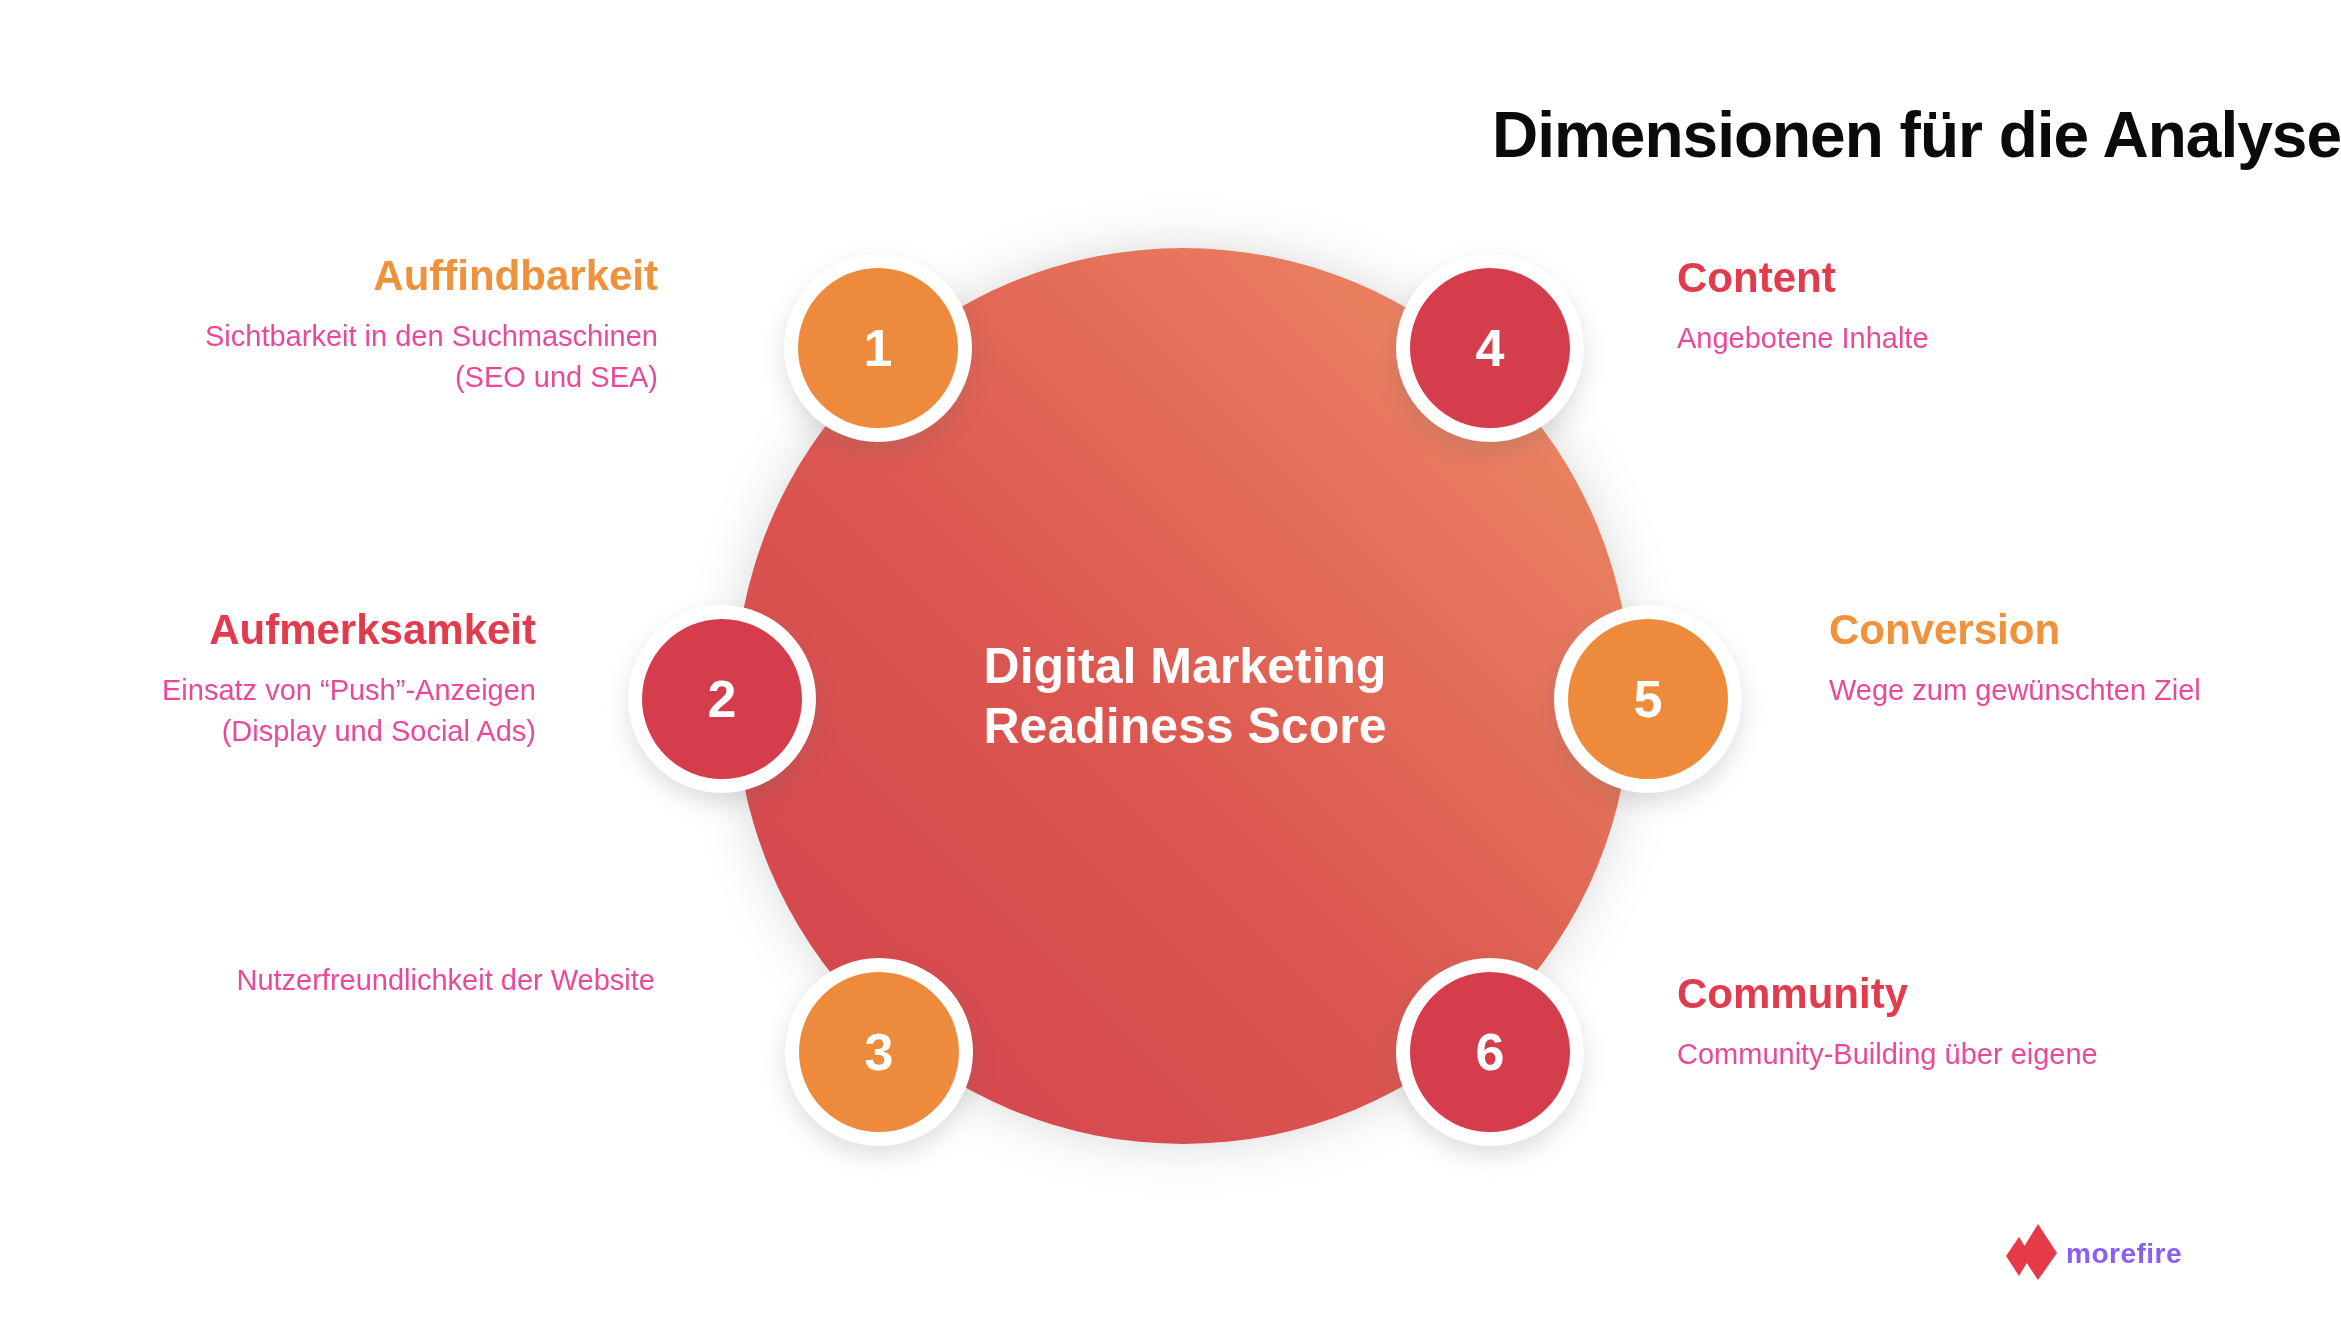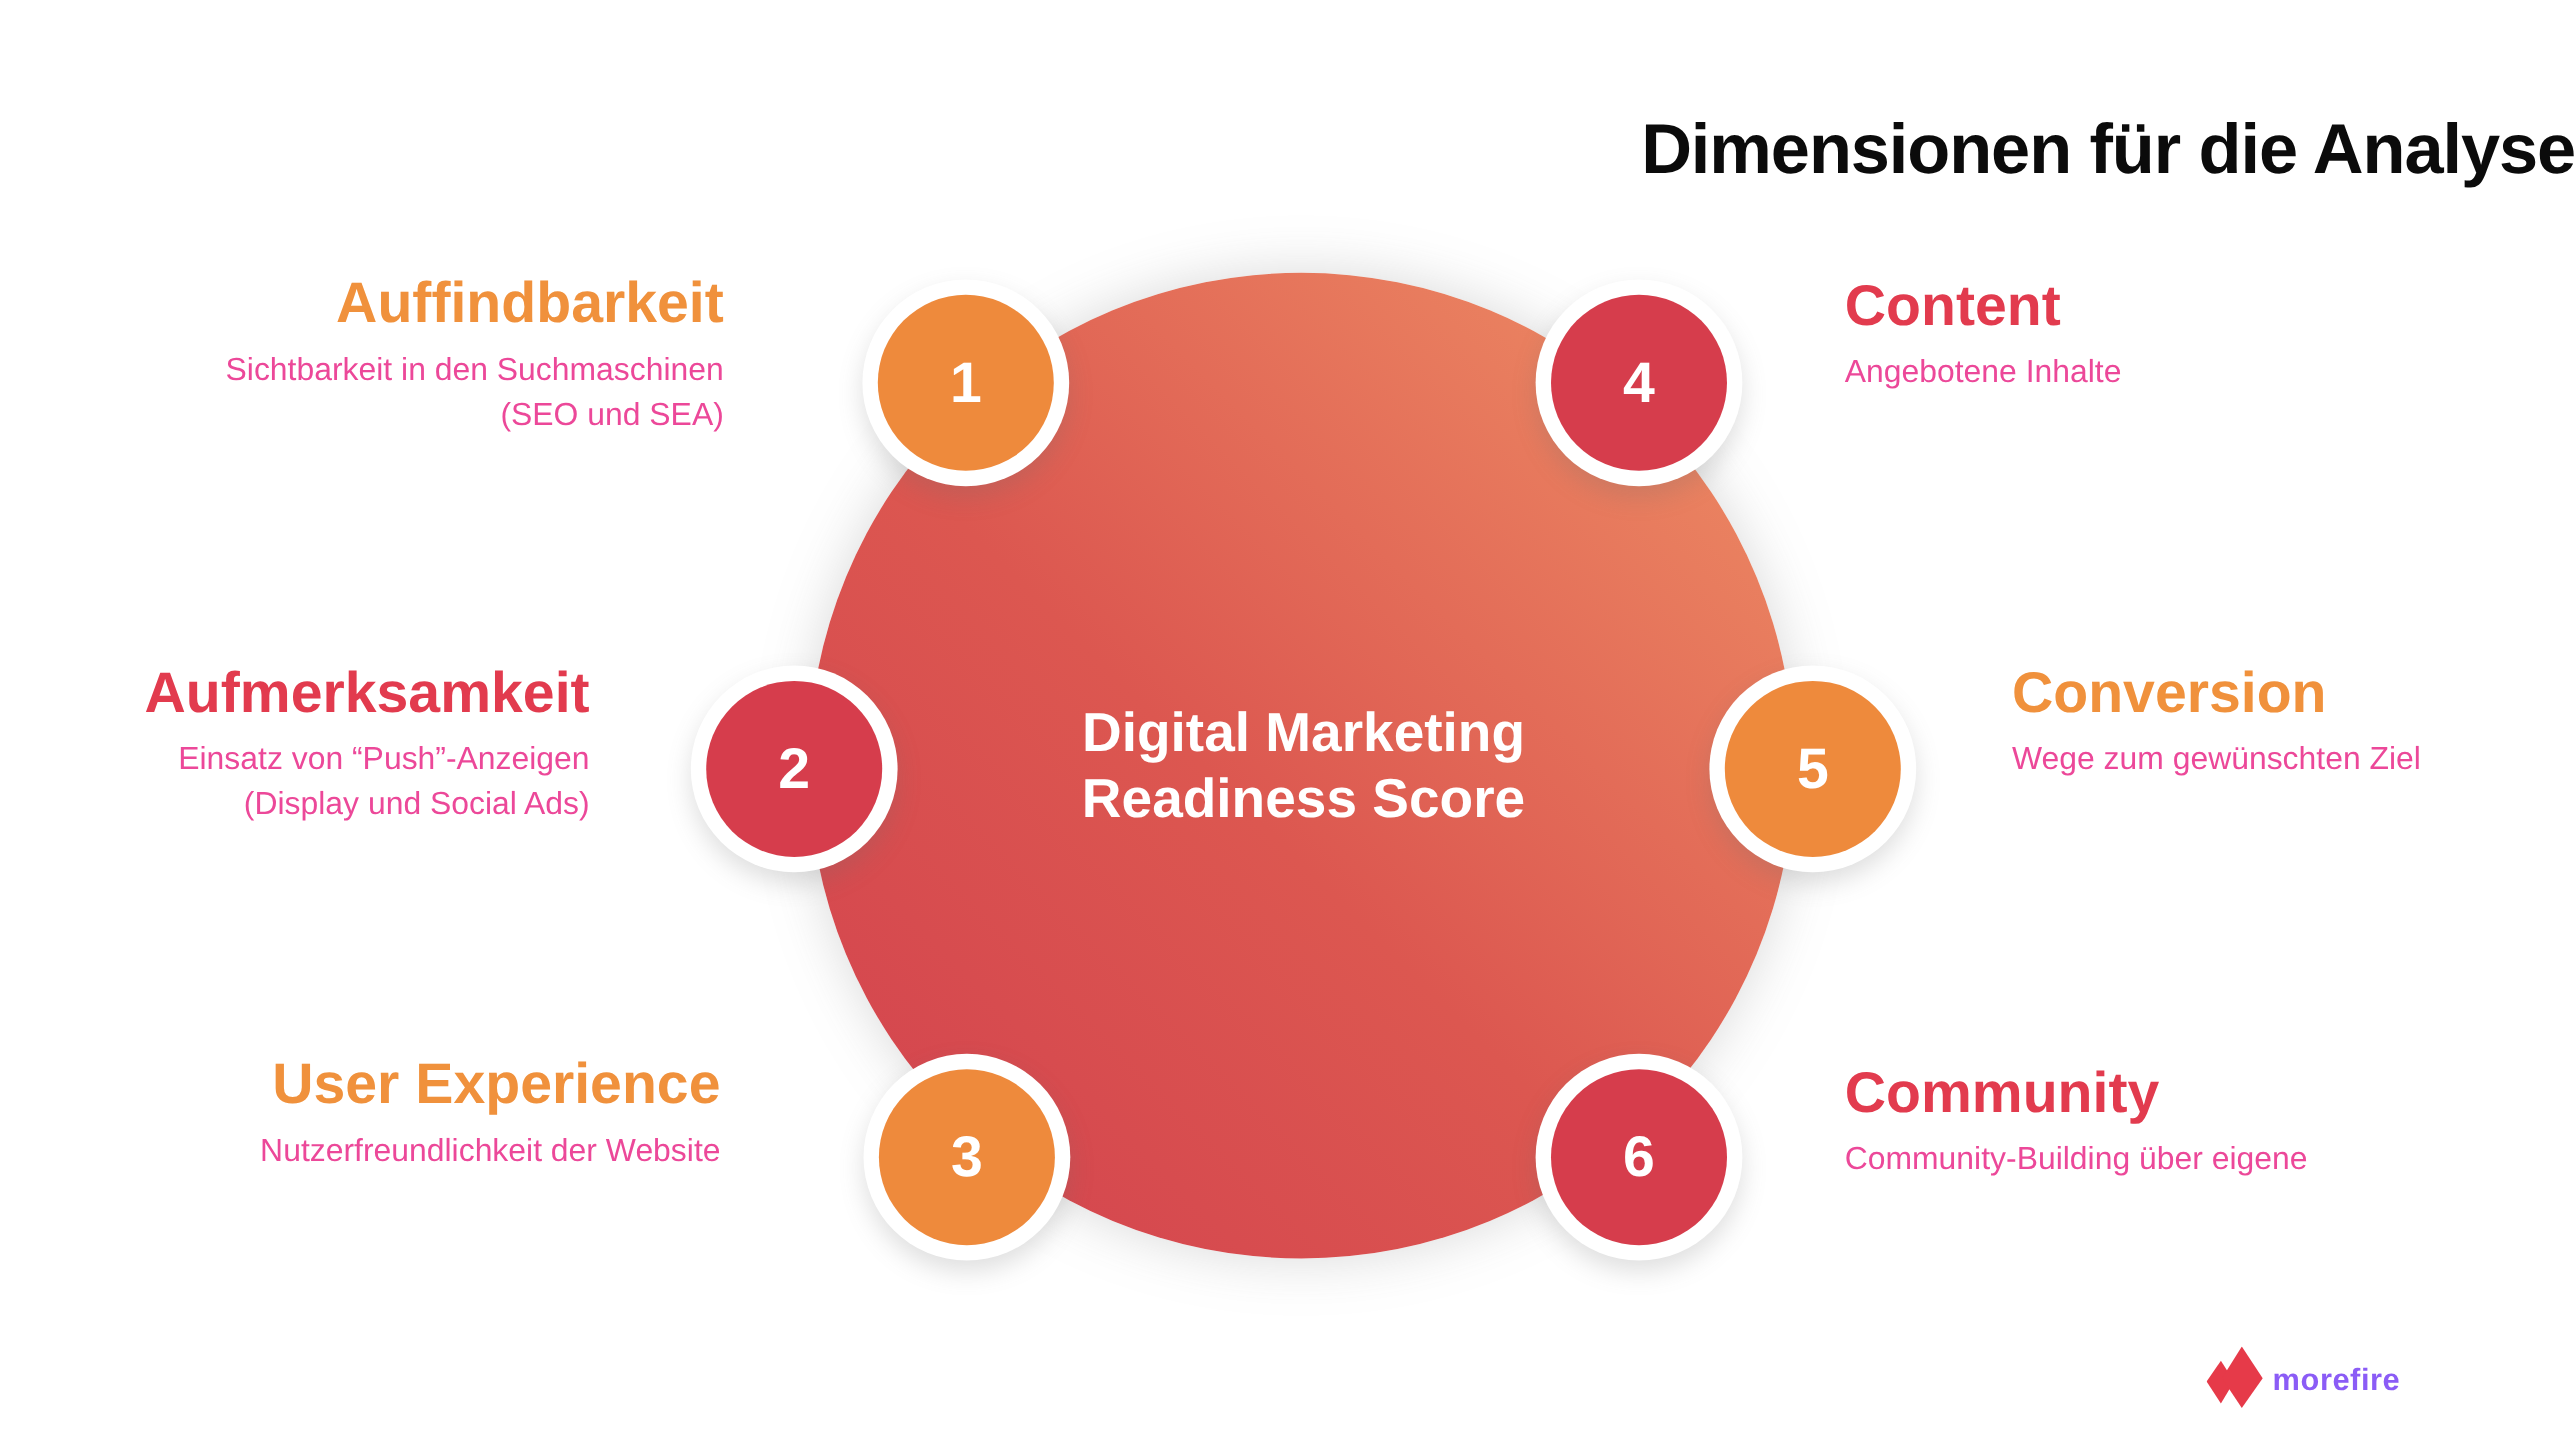--- a/index.html
+++ b/index.html
@@ -45,21 +45,21 @@
   .label-block { position:absolute; z-index:4; }
   .align-right { text-align:right; }
   .align-left  { text-align:left; }
   .lb-1 { top:250px; right:1683px; width:640px; }
   .lb-2 { top:604px; right:1805px; width:640px; }
   .lb-3 { top:960px; right:1686px; width:640px; }
   .lb-4 { top:252px; left:1677px;  width:640px; }
   .lb-5 { top:604px; left:1829px;  width:520px; }
   .lb-6 { top:968px; left:1677px;  width:640px; }
   .label-title {
-    font-size:52px; font-weight:bold; line-height:52px; margin:0 0 14px 0;
+    font-size:42px; font-weight:bold; line-height:52px; margin:0 0 14px 0;
   }
   .c-orange { color:#F0913C; }
   .c-red    { color:#E23B4E; }
   .label-desc { font-size:29px; line-height:41px; color:#ec4899; }
 
   .logo {
     position:absolute; left:2006px; top:1224px; z-index:5;
     display:flex; align-items:center; gap:8px;
   }
   .logo-text {
@@ -109,21 +109,20 @@
 
   <div class="label-block lb-2 align-right">
     <div class="label-title c-red">Aufmerksamkeit</div>
     <div class="label-desc">
       <div>Einsatz von “Push”-Anzeigen</div>
       <div>(Display und Social Ads)</div>
     </div>
   </div>
 
   <div class="label-block lb-3 align-right">
-    <div class="label-title c-orange">User Experience</div>
     <div class="label-desc">
       <div>Nutzerfreundlichkeit der Website</div>
     </div>
   </div>
 
   <div class="label-block lb-4 align-left">
     <div class="label-title c-red">Content</div>
     <div class="label-desc">
       <div>Angebotene Inhalte</div>
     </div>

